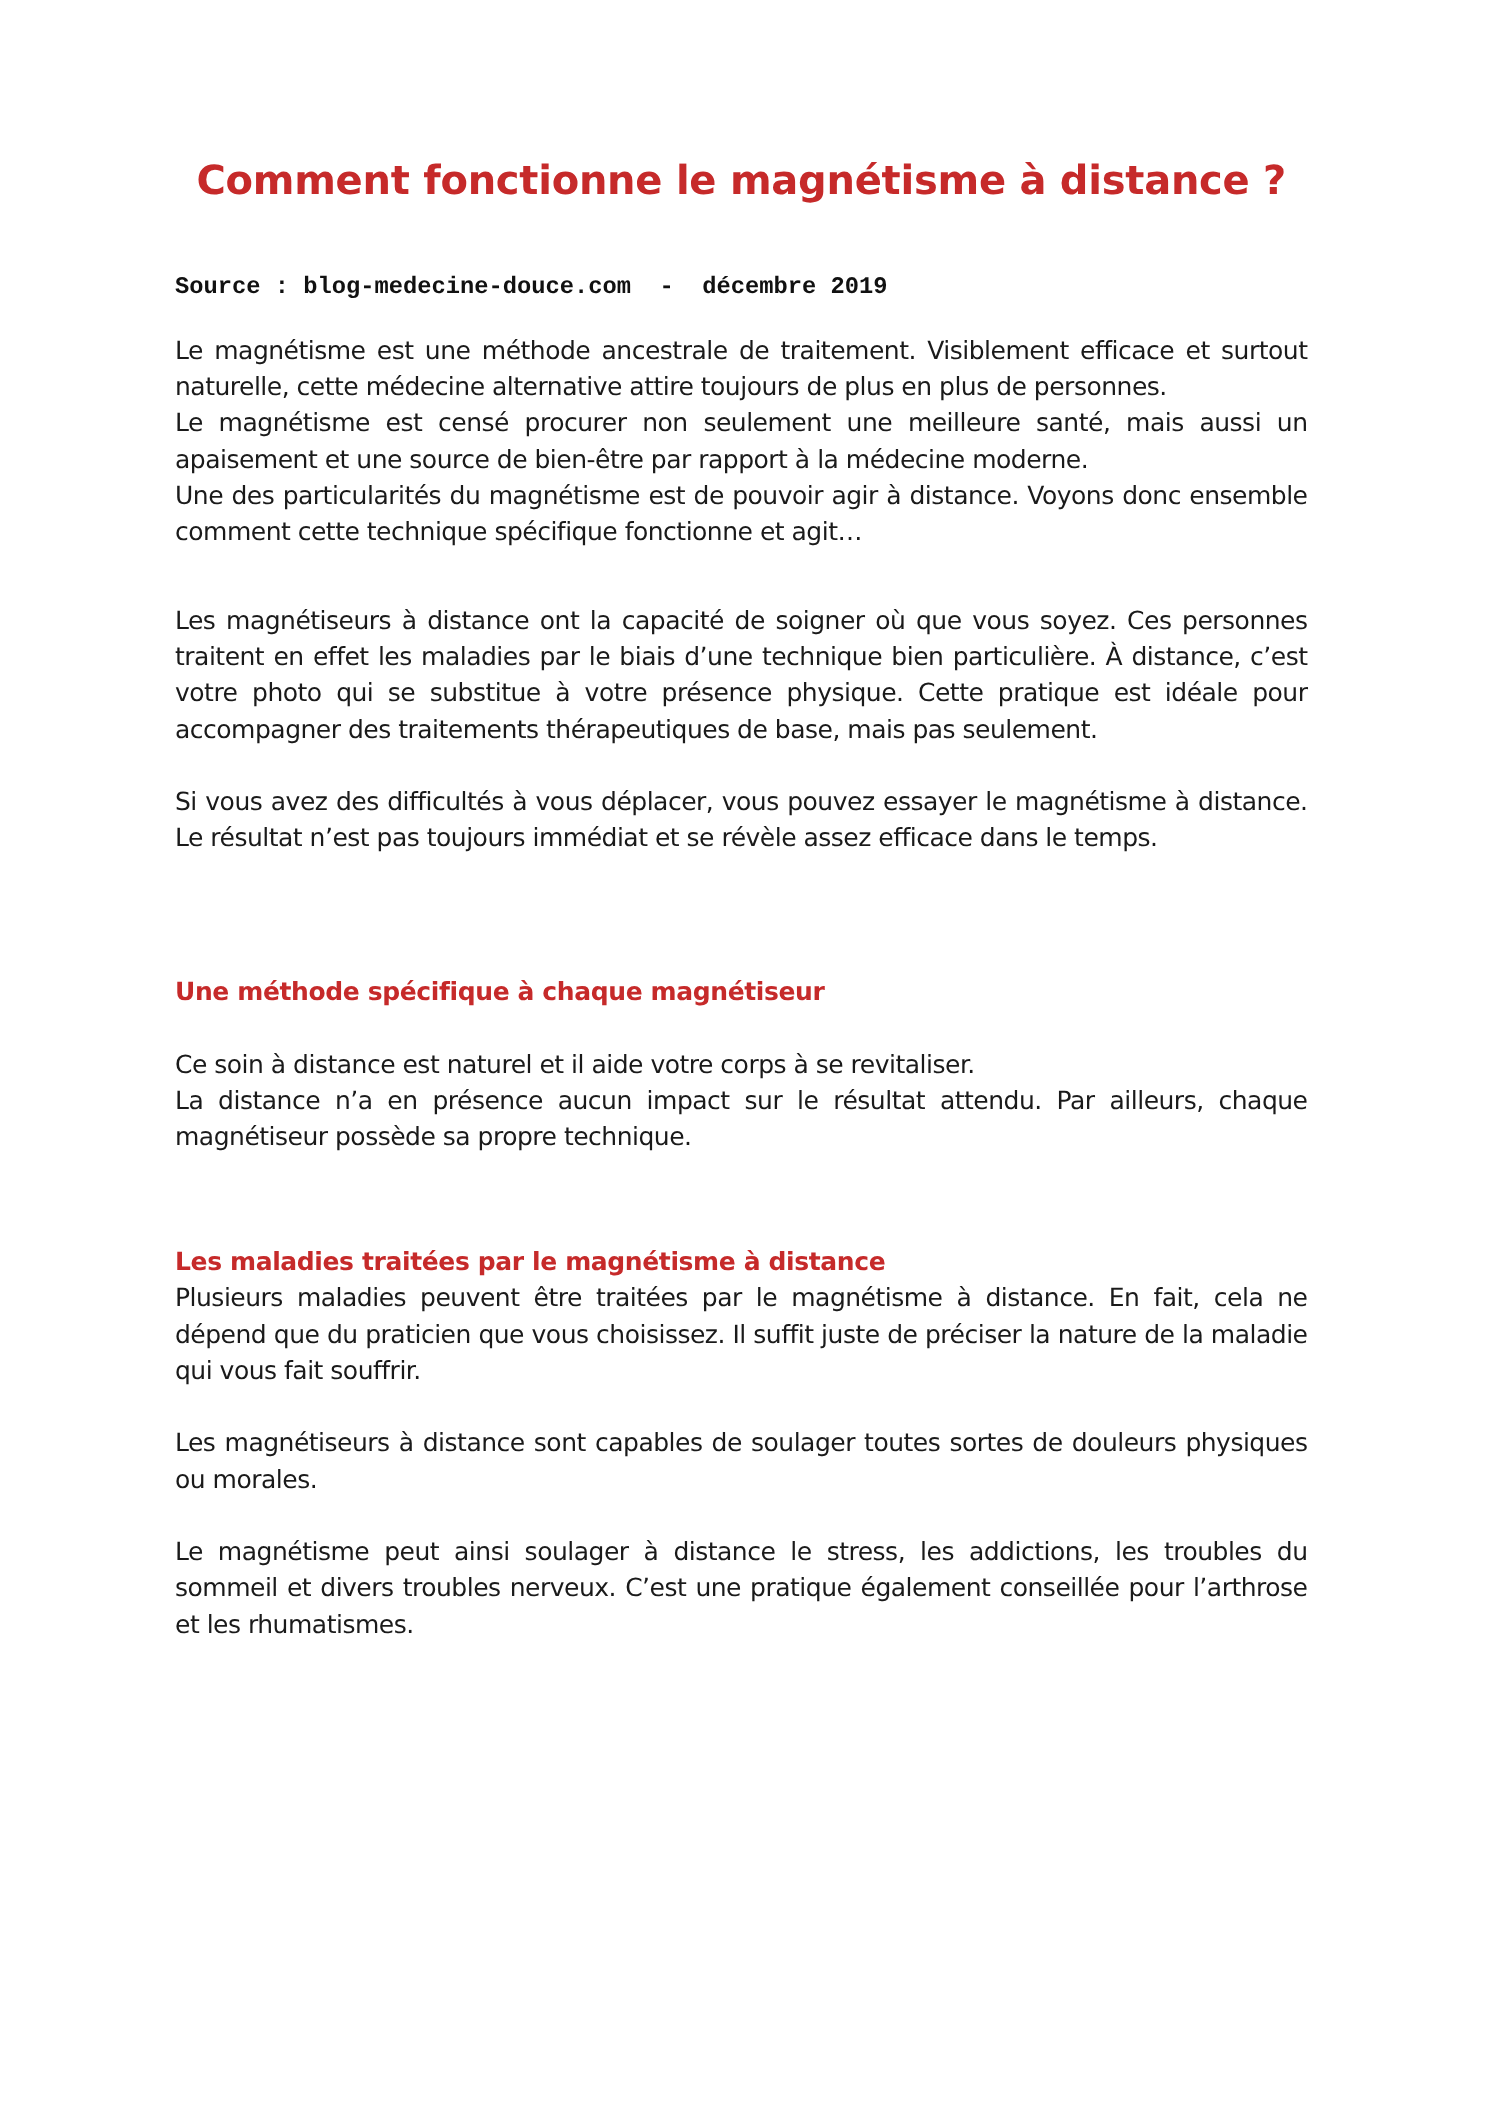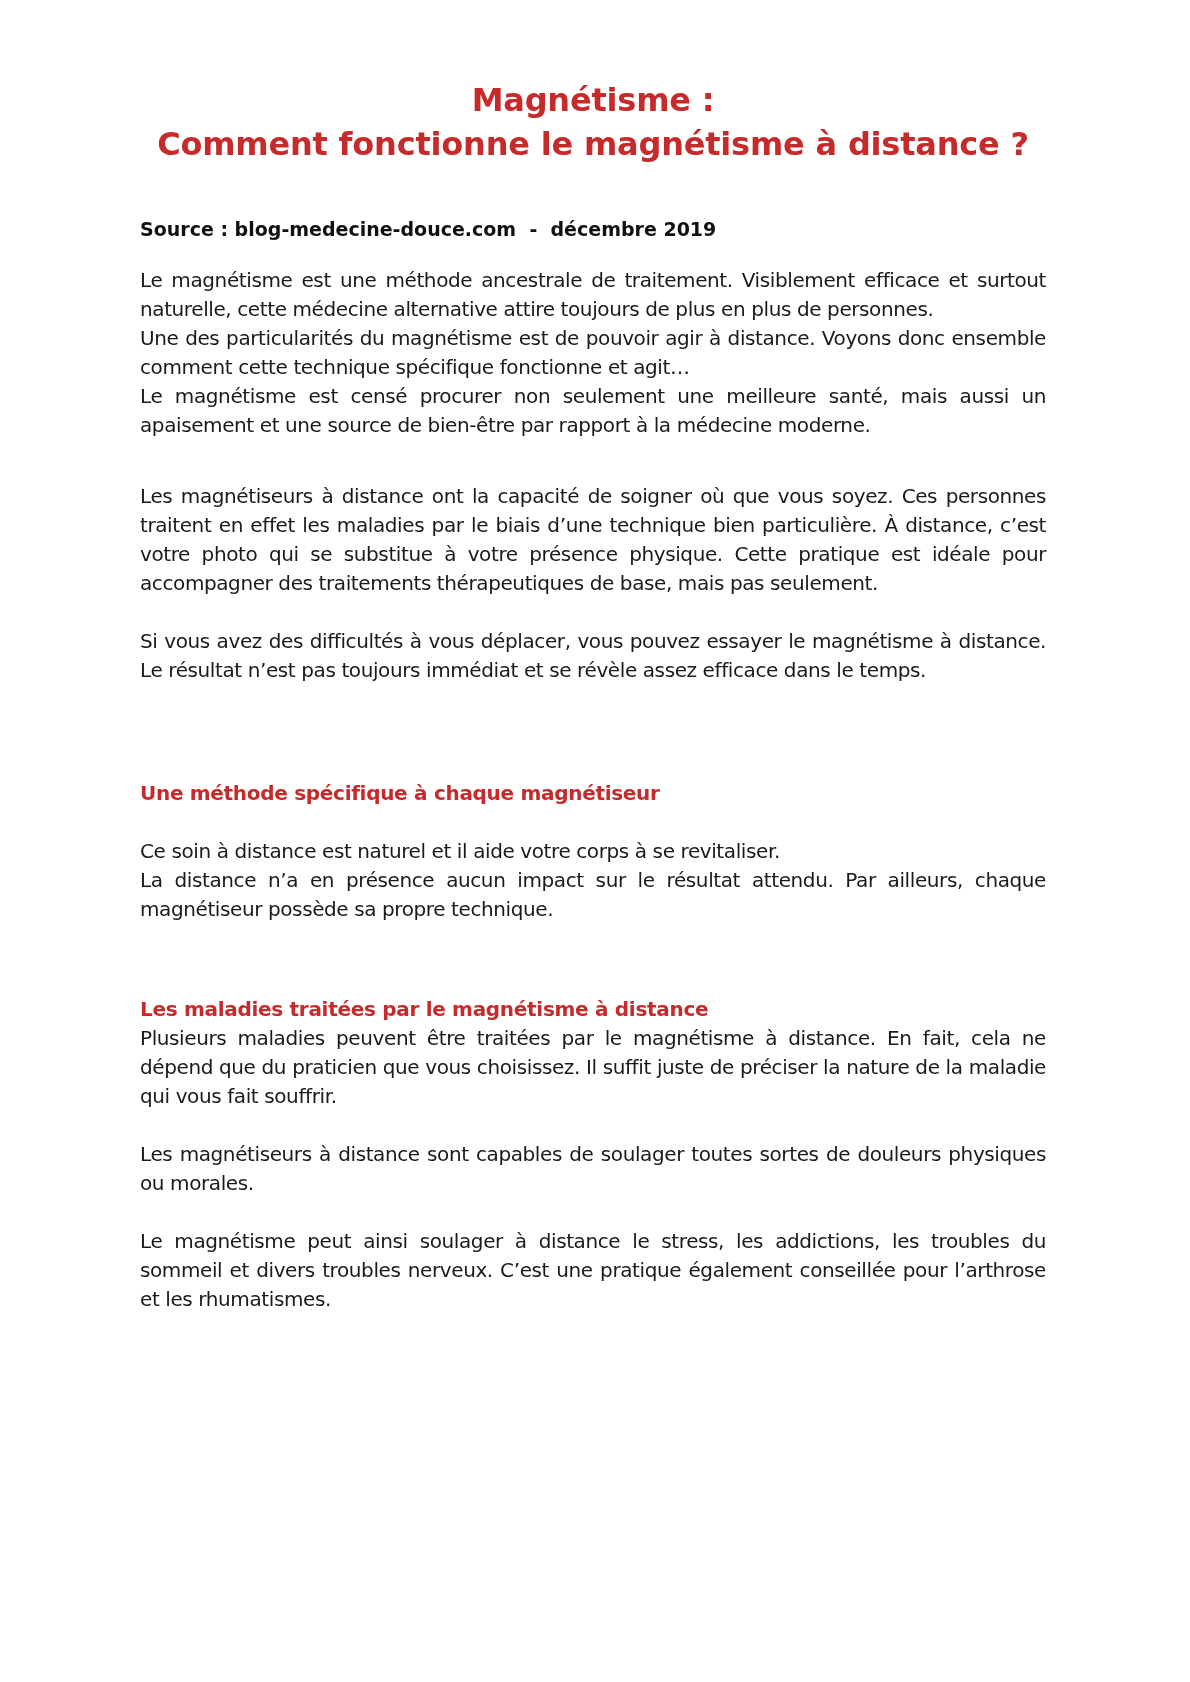--- a/index.html
+++ b/index.html
@@ -15,49 +15,50 @@
   .title {
     position: absolute; left: 0; width: 906px; top: 78px;
     text-align: center; color: #c62a2a; font-weight: bold;
     font-size: 32px; line-height: 44px; margin: 0;
     letter-spacing: -0.2px;
   }
   .source {
     position: absolute; left: 0; top: 218px;
     font-weight: bold; font-size: 19px; color: #111; margin: 0;
     white-space: pre;
+    font-family: Liberation Mono, monospace;
   }
   .body-block { position: absolute; left: 0; width: 906px; }
   p.para {
     margin: 0; font-size: 20px; line-height: 29px;
     text-align: justify; text-align-last: left;
     letter-spacing: -0.4px;
   }
   h2.section {
     margin: 0; font-size: 20px; line-height: 29px;
     color: #c62a2a; font-weight: bold; letter-spacing: -0.3px;
   }
   .gap { height: 29px; }
 </style>
 </head>
 <body>
 
 <div class="page">
 
   <h1 class="title">
-    <span>Magnétisme :</span><br>
+    <br>
     <span>Comment fonctionne le magnétisme à distance ?</span>
   </h1>
 
   <p class="source">Source : blog-medecine-douce.com  -  décembre 2019</p>
 
   <div class="body-block" style="top:266px;">
     <p class="para">Le magnétisme est une méthode ancestrale de traitement. Visiblement efficace et surtout naturelle, cette médecine alternative attire toujours de plus en plus de personnes.</p>
+    <p class="para">Le magnétisme est censé procurer non seulement une meilleure santé, mais aussi un apaisement et une source de bien-être par rapport à la médecine moderne.</p>
     <p class="para">Une des particularités du magnétisme est de pouvoir agir à distance. Voyons donc ensemble comment cette technique spécifique fonctionne et agit…</p>
-    <p class="para">Le magnétisme est censé procurer non seulement une meilleure santé, mais aussi un apaisement et une source de bien-être par rapport à la médecine moderne.</p>
   </div>
 
   <div class="body-block" style="top:482px;">
     <p class="para">Les magnétiseurs à distance ont la capacité de soigner où que vous soyez. Ces personnes traitent en effet les maladies par le biais d’une technique bien particulière. À distance, c’est votre photo qui se substitue à votre présence physique. Cette pratique est idéale pour accompagner des traitements thérapeutiques de base, mais pas seulement.</p>
     <div class="gap"></div>
     <p class="para">Si vous avez des difficultés à vous déplacer, vous pouvez essayer le magnétisme à distance. Le résultat n’est pas toujours immédiat et se révèle assez efficace dans le temps.</p>
   </div>
 
   <div class="body-block" style="top:779px;">
     <h2 class="section">Une méthode spécifique à chaque magnétiseur</h2>

